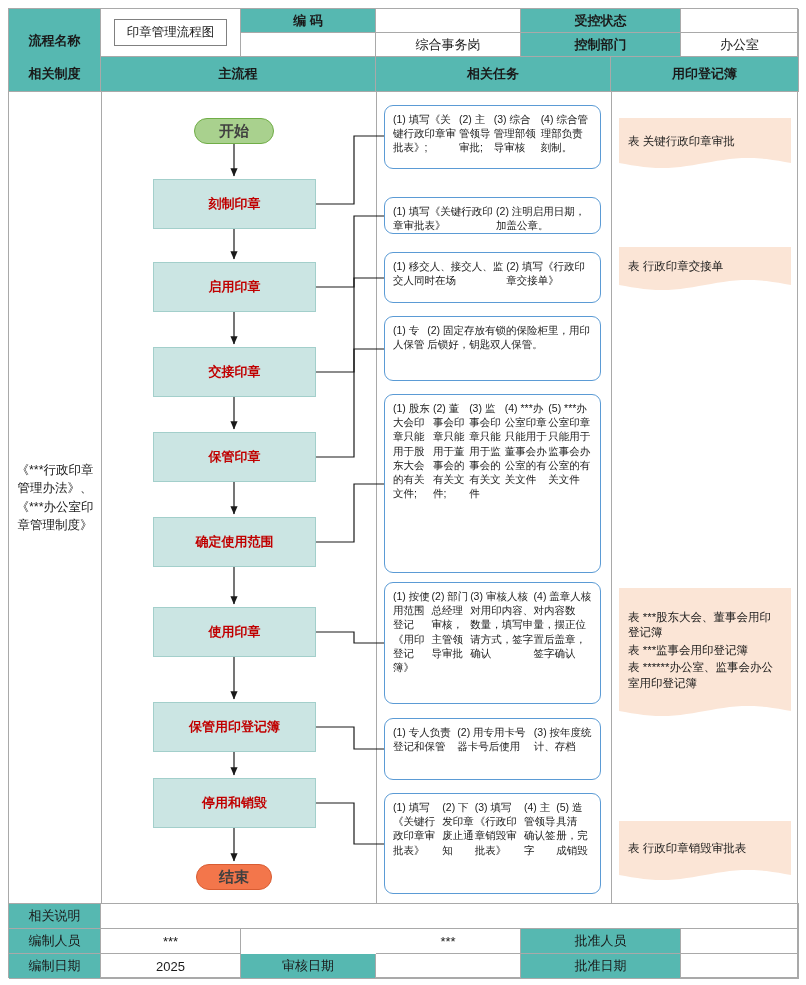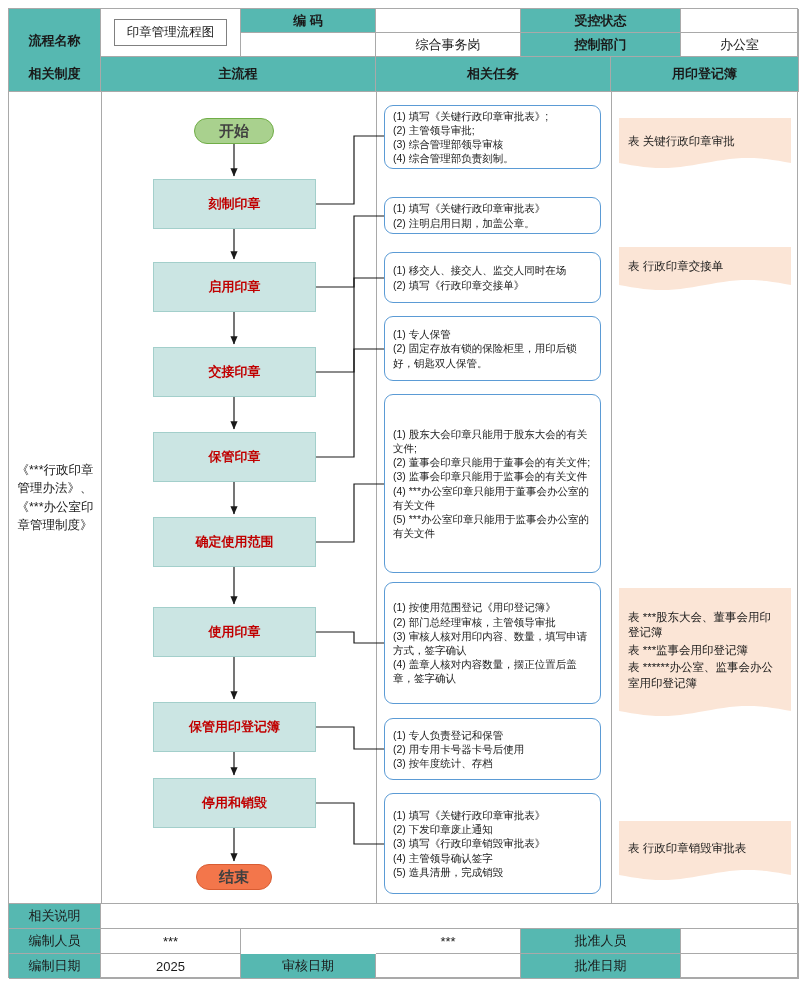--- a/index.html
+++ b/index.html
@@ -28,21 +28,21 @@
               display:flex; align-items:center; justify-content:center; }
   .pill { position:absolute; display:flex; align-items:center; justify-content:center;
           border-radius:13px; font-size:15px; font-weight:bold; color:#404040; }
   .pill.start { left:185px; top:26px; width:80px; height:26px;
                 background:var(--start-fill,#a9d18e); border:1px solid var(--start-border,#70ad47); }
   .pill.end { left:187px; top:772px; width:76px; height:26px;
               background:var(--end-fill,#f3764b); border:1px solid var(--end-border,#d85c32); }
   .task { position:absolute; left:375px; width:217px; background:#fff;
           border:1px solid var(--task-border,#5b9bd5); border-radius:9px;
           padding:6px 8px; font-size:10.5px; line-height:1.35;
-          display:flex; flex-direction:column; justify-content:center; }
+          display:flex; justify-content:center; }
   .doc { position:absolute; left:610px; width:172px;
          background:var(--form-fill,#fbe5d6);
          padding:6px 9px 12px 9px; font-size:11.5px; line-height:1.35;
          display:flex; flex-direction:column; justify-content:center; }
   .doc div { margin:1px 0; }
   .overlay { position:absolute; left:0; top:0; pointer-events:none; }
   .overlay line, .overlay path.conn { stroke:#1a1a1a; stroke-width:1.2; fill:none; }
 </style>
 </head>
 <body>

